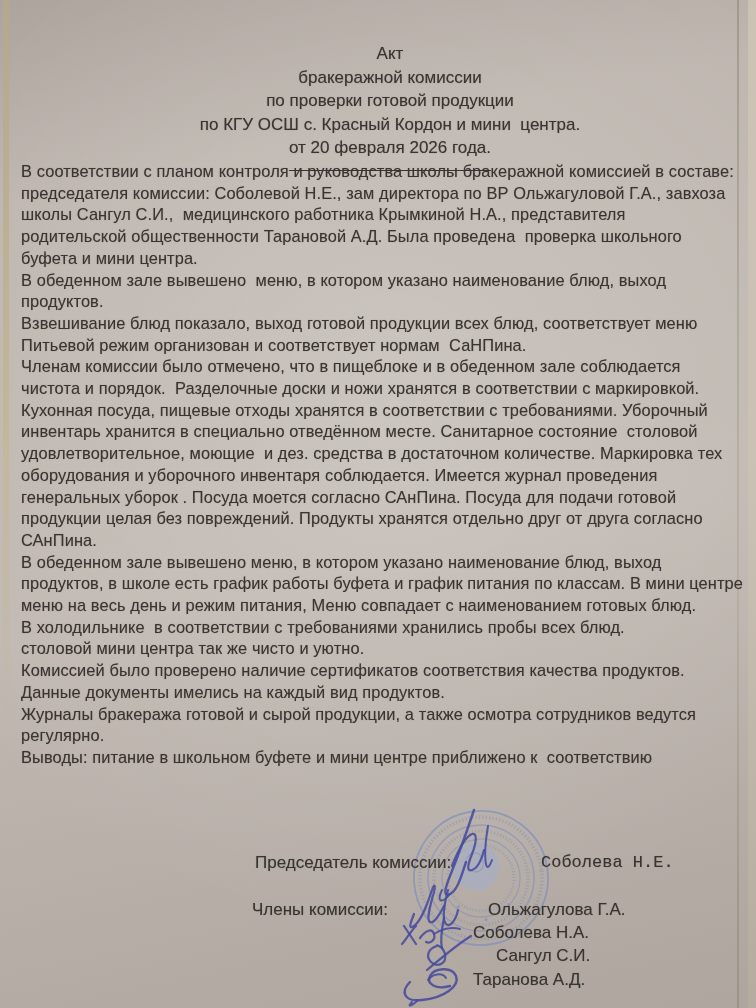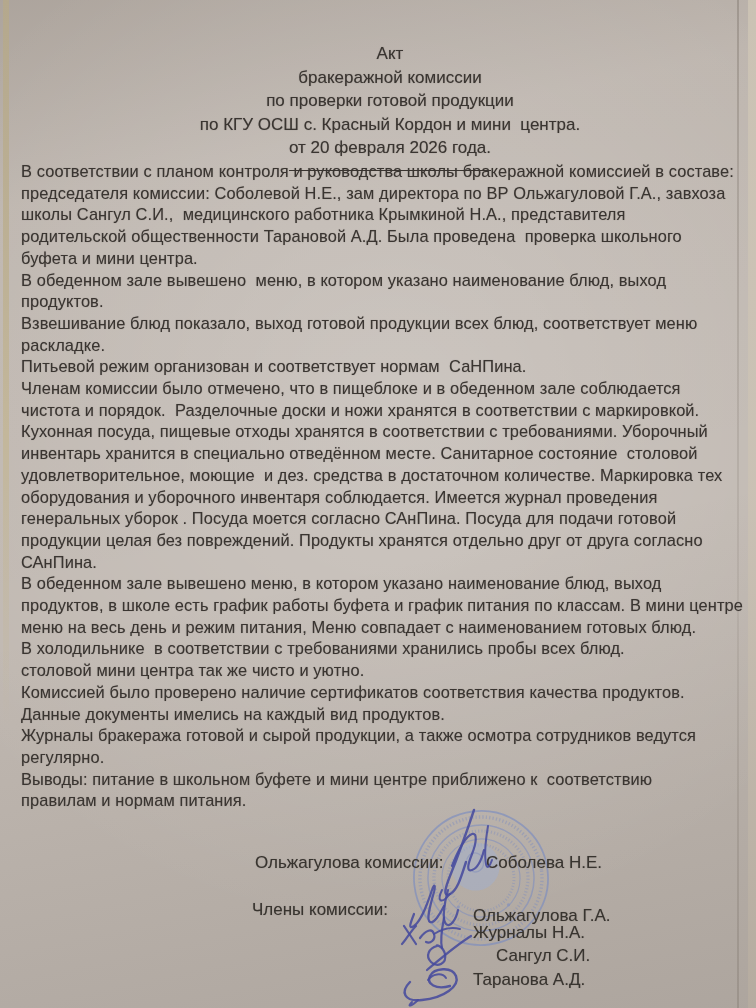--- a/index.html
+++ b/index.html
@@ -66,66 +66,64 @@
 
   <div class="body-block">
     <div class="body-line">В соответствии с планом контроля и руководства школы бракеражной комиссией в составе:</div>
     <div class="body-line">председателя комиссии: Соболевой Н.Е., зам директора по ВР Ольжагуловой Г.А., завхоза</div>
     <div class="body-line">школы Сангул С.И.,  медицинского работника Крымкиной Н.А., представителя</div>
     <div class="body-line">родительской общественности Тарановой А.Д. Была проведена  проверка школьного</div>
     <div class="body-line">буфета и мини центра.</div>
     <div class="body-line">В обеденном зале вывешено  меню, в котором указано наименование блюд, выход</div>
     <div class="body-line">продуктов.</div>
     <div class="body-line">Взвешивание блюд показало, выход готовой продукции всех блюд, соответствует меню</div>
-    <div class="body-line">раскладке.</div>
     <div class="body-line">Питьевой режим организован и соответствует нормам  СаНПина.</div>
     <div class="body-line">Членам комиссии было отмечено, что в пищеблоке и в обеденном зале соблюдается</div>
     <div class="body-line">чистота и порядок.  Разделочные доски и ножи хранятся в соответствии с маркировкой.</div>
     <div class="body-line">Кухонная посуда, пищевые отходы хранятся в соответствии с требованиями. Уборочный</div>
     <div class="body-line">инвентарь хранится в специально отведённом месте. Санитарное состояние  столовой</div>
     <div class="body-line">удовлетворительное, моющие  и дез. средства в достаточном количестве. Маркировка тех</div>
     <div class="body-line">оборудования и уборочного инвентаря соблюдается. Имеется журнал проведения</div>
     <div class="body-line">генеральных уборок . Посуда моется согласно САнПина. Посуда для подачи готовой</div>
     <div class="body-line">продукции целая без повреждений. Продукты хранятся отдельно друг от друга согласно</div>
     <div class="body-line">САнПина.</div>
     <div class="body-line">В обеденном зале вывешено меню, в котором указано наименование блюд, выход</div>
     <div class="body-line">продуктов, в школе есть график работы буфета и график питания по классам. В мини центре</div>
     <div class="body-line">меню на весь день и режим питания, Меню совпадает с наименованием готовых блюд.</div>
     <div class="body-line">В холодильнике  в соответствии с требованиями хранились пробы всех блюд.</div>
     <div class="body-line">столовой мини центра так же чисто и уютно.</div>
     <div class="body-line">Комиссией было проверено наличие сертификатов соответствия качества продуктов.</div>
     <div class="body-line">Данные документы имелись на каждый вид продуктов.</div>
     <div class="body-line">Журналы бракеража готовой и сырой продукции, а также осмотра сотрудников ведутся</div>
     <div class="body-line">регулярно.</div>
     <div class="body-line">Выводы: питание в школьном буфете и мини центре приближено к  соответствию</div>
-    <div class="body-line">правилам и нормам питания.</div>
   </div>
 
   <svg class="stamp" viewBox="-71 -72 142 144">
     <g stroke="#7b8cc0" fill="none">
       <circle cx="0" cy="0" r="67" stroke-width="1.8" opacity="0.8"></circle>
       <circle cx="0" cy="0" r="61" stroke-width="3.4" stroke-dasharray="1.3,2.1" opacity="0.55"></circle>
       <circle cx="0" cy="0" r="53" stroke-width="1.5" opacity="0.7"></circle>
       <circle cx="0" cy="0" r="47" stroke-width="3.2" stroke-dasharray="1.2,2" opacity="0.5"></circle>
       <circle cx="0" cy="0" r="39" stroke-width="1.2" opacity="0.65"></circle>
       <circle cx="0" cy="0" r="33" stroke-width="2.8" stroke-dasharray="1.1,1.9" opacity="0.5"></circle>
       <circle cx="-4" cy="-12" r="24" fill="#9fafd4" stroke="none" opacity="0.55"></circle>
       <path d="M -12 -20 C -8 -28, 2 -28, 4 -18 C 6 -10, -2 -4, -8 -8" stroke="#7b8cc0" stroke-width="1.4" opacity="0.6"></path>
       <circle cx="-26" cy="26" r="1.6" fill="#7b8cc0" stroke="none" opacity="0.7"></circle>
       <circle cx="24" cy="30" r="1.6" fill="#7b8cc0" stroke="none" opacity="0.7"></circle>
       <circle cx="0" cy="42" r="1.6" fill="#7b8cc0" stroke="none" opacity="0.7"></circle>
     </g>
   </svg>
 
-  <div class="sig-label" style="left:255px;top:853px;">Ольжагулова комиссии:</div>
-  <div class="sig-label" style="left:486px;top:853px;">Соболева Н.Е.</div>
+  <div class="sig-label" style="left:255px;top:853px;">Председатель комиссии:</div>
+  <div class="sig-label" style="left:541px;top:853px;font-family:Liberation Mono, monospace;">Соболева Н.Е.</div>
 
   <div class="sig-label" style="left:252px;top:900px;">Члены комиссии:</div>
-  <div class="sig-label" style="left:473px;top:900px;margin-top:6px;">Ольжагулова Г.А.</div>
-  <div class="sig-label" style="left:473px;top:923px;">Журналы Н.А.</div>
+  <div class="sig-label" style="left:488px;top:900px;">Ольжагулова Г.А.</div>
+  <div class="sig-label" style="left:473px;top:923px;">Соболева Н.А.</div>
   <div class="sig-label" style="left:496px;top:946px;">Сангул С.И.</div>
   <div class="sig-label" style="left:473px;top:970px;">Таранова А.Д.</div>
 
   <svg class="ink" style="left:430px;top:804px;width:82px;height:104px;" viewBox="0 0 82 104">
     <path stroke-width="2.4" d="M 44 6 C 38 24, 28 52, 20 72 C 16 82, 12 94, 20 90 C 28 86, 32 70, 36 58"></path>
     <path stroke-width="2.2" d="M 22 62 C 28 46, 36 32, 42 30 C 48 28, 46 40, 42 50 C 38 60, 36 68, 42 66 C 48 64, 52 54, 54 46"></path>
     <path stroke-width="2" d="M 58 22 C 56 34, 54 50, 56 60 C 57 66, 60 62, 62 56"></path>
     <path stroke-width="2" d="M 20 90 C 12 100, 6 98, 12 86"></path>
   </svg>
 

